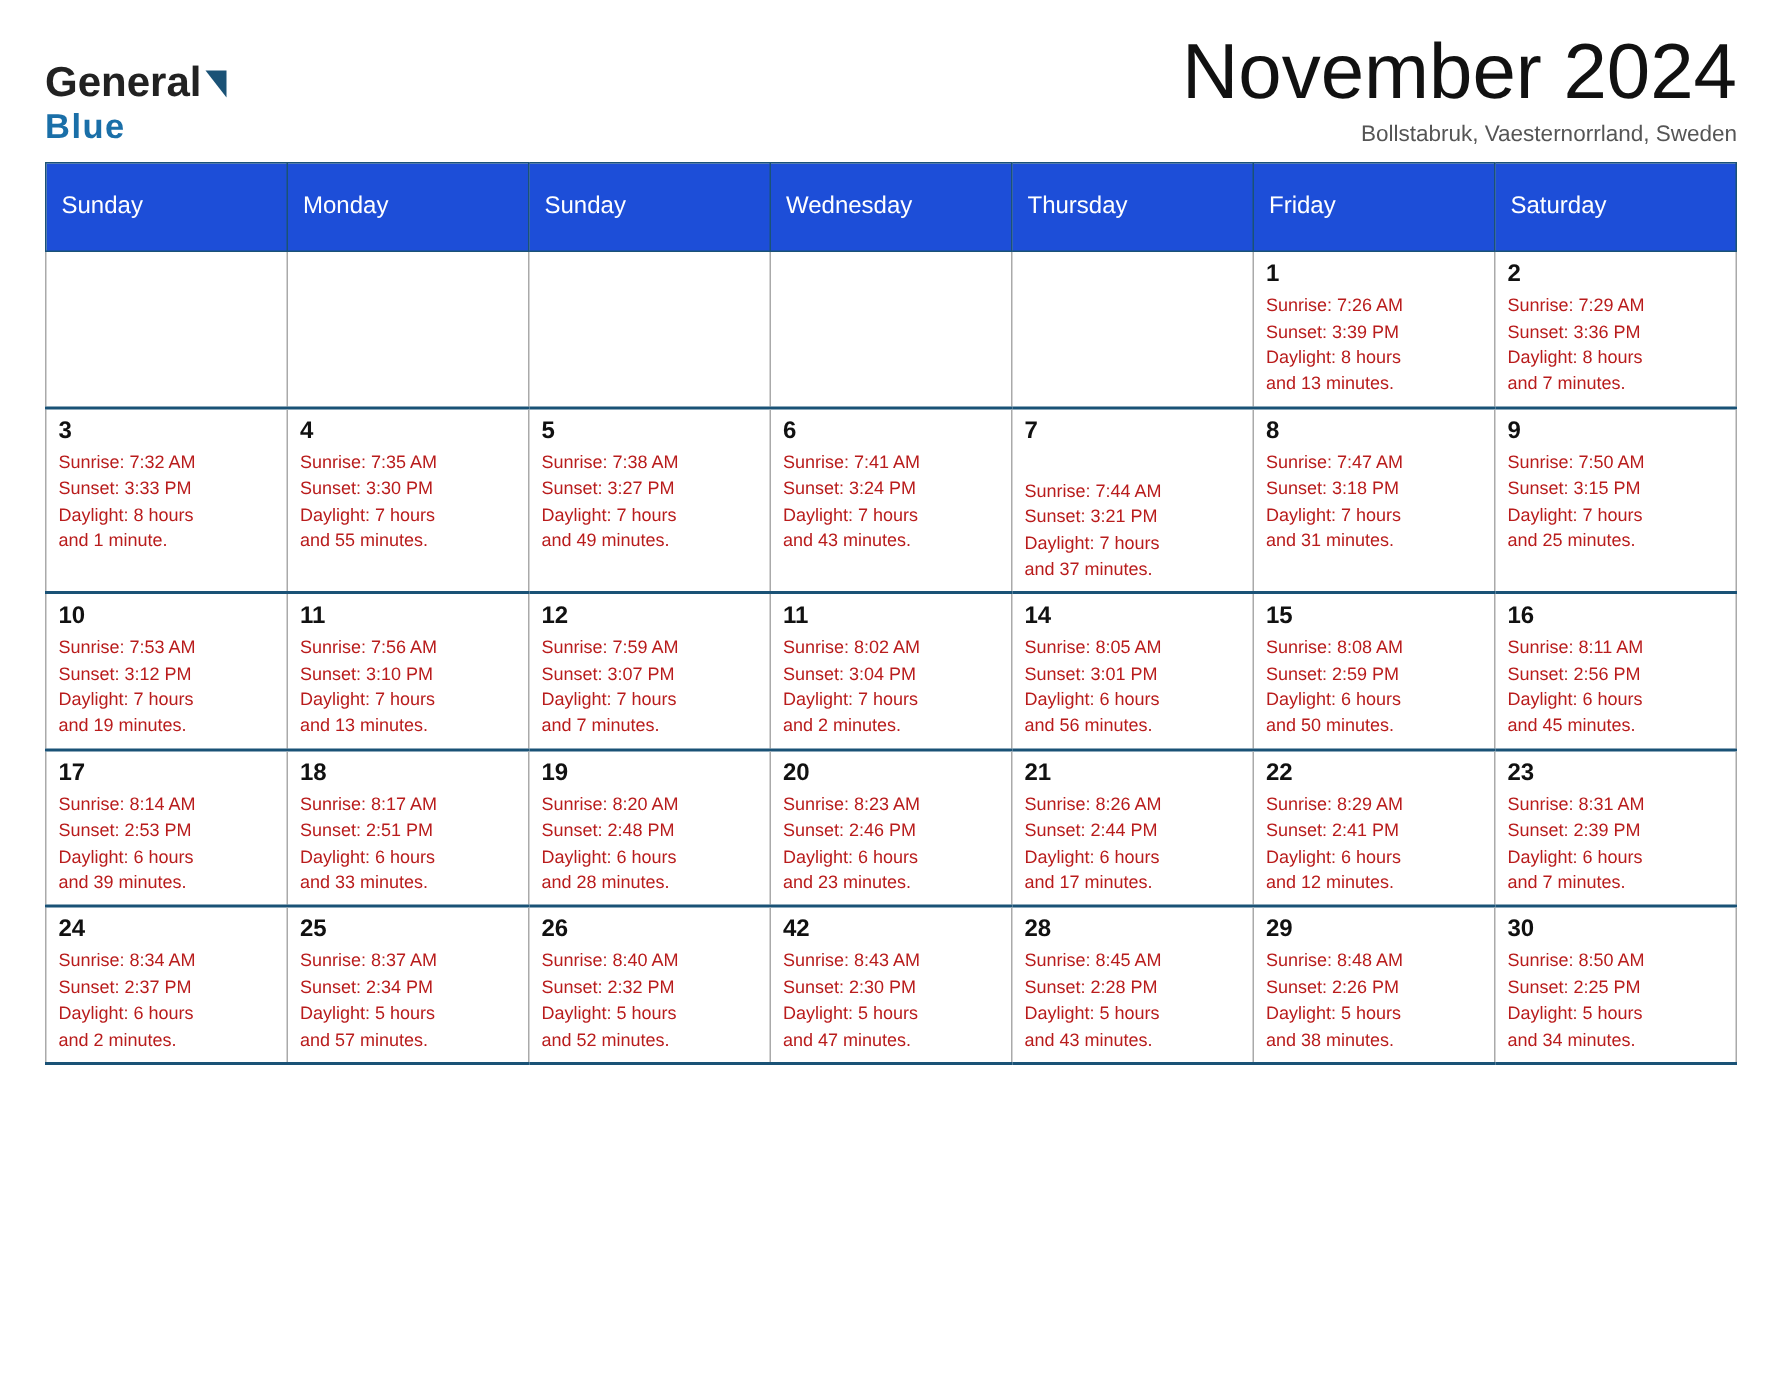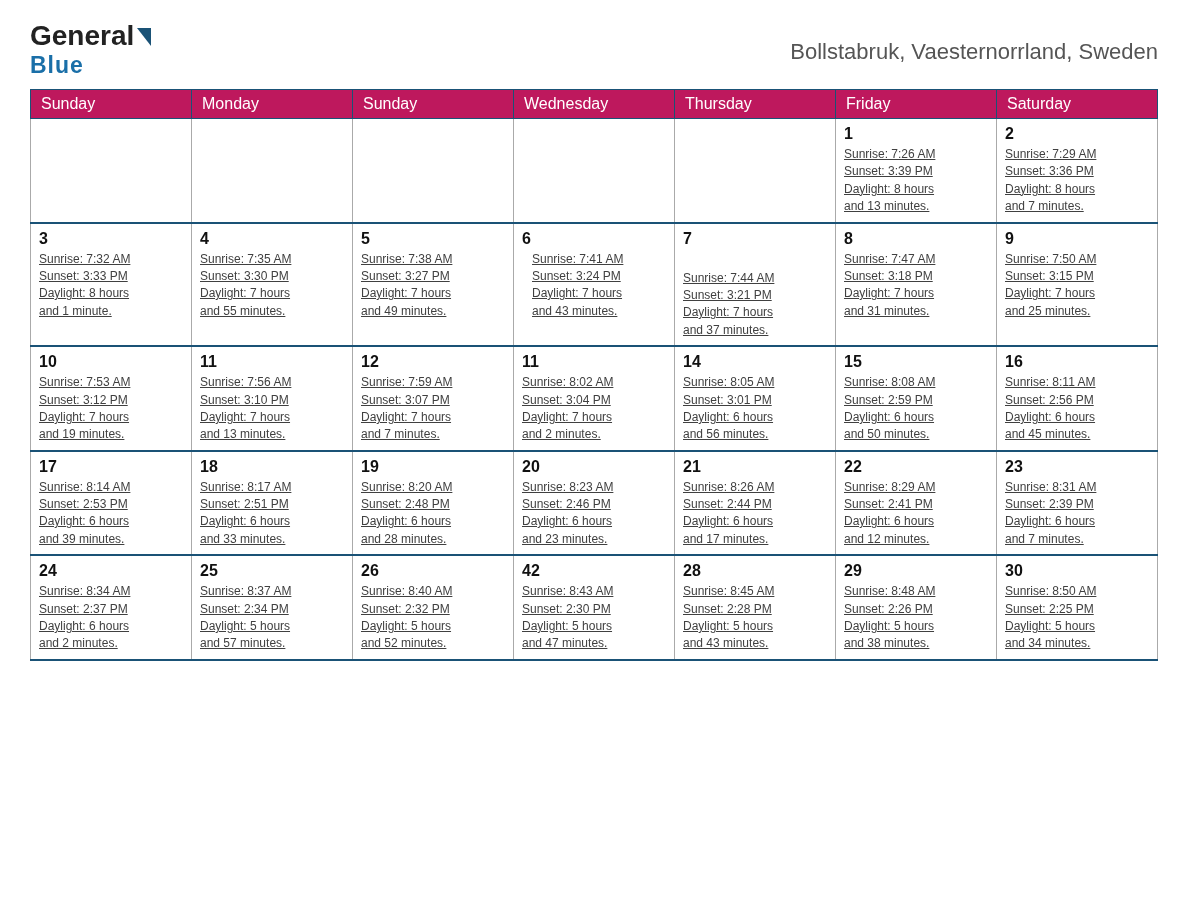--- a/index.html
+++ b/index.html
@@ -7,21 +7,21 @@
       font-family: Arial, Helvetica, sans-serif;
       background: #fff;
       color: #222;
       width: 1188px;
       min-height: 918px;
       padding: 20px 30px;
     }
     .header {
       display: flex;
       justify-content: space-between;
-      align-items: center;
+      align-items: flex-end;
       margin-bottom: 10px;
     }
     .logo {
       display: flex;
       flex-direction: column;
       align-items: flex-start;
     }
     .logo-text {
       font-size: 28px;
       font-weight: bold;
@@ -49,35 +49,35 @@
     .title-block {
       text-align: right;
     }
     .main-title {
       font-size: 52px;
       font-weight: normal;
       color: #111;
       line-height: 1.1;
     }
     .subtitle {
-      font-size: 22px;
+      font-size: 15px;
       color: #555;
       margin-top: 4px;
     }
     .calendar {
       width: 100%;
       border-collapse: collapse;
       margin-top: 10px;
     }
     .calendar th {
-      background-color: #be185d;
+      background-color: #1d4ed8;
       color: #fff;
       font-size: 16px;
       font-weight: normal;
-      padding: 5px 10px;
+      padding: 20px 10px;
       text-align: left;
       border: 1px solid #1a5276;
     }
     .calendar td {
       vertical-align: top;
       padding: 6px 8px;
       border: 1px solid #aaa;
       width: 14.28%;
       min-height: 100px;
       font-size: 12.5px;
@@ -88,42 +88,42 @@
       border-bottom: 2px solid #1a5276;
     }
     .day-num {
       font-size: 16px;
       font-weight: bold;
       color: #111;
       margin-bottom: 3px;
     }
     .day-info {
       font-size: 12px;
-      color: #404040;
+      color: #b91c1c;
       line-height: 1.45;
-      text-decoration: underline;
     }
     .empty-cell {
       background: #f5f5f5;
     }
   </style>
 </head>
 <body>
 
 <div class="header">
   <div class="logo">
     <div class="logo-text">
       <span class="logo-general">General</span>
       <span class="logo-arrow"></span>
     </div>
     <div>
       <span class="logo-blue-line">Blue</span>
     </div>
   </div>
   <div class="title-block">
+    <div class="main-title">November 2024</div>
     <div class="subtitle">Bollstabruk, Vaesternorrland, Sweden</div>
   </div>
 </div>
 
 <table class="calendar">
   <thead>
     <tr>
       <th>Sunday</th>
       <th>Monday</th>
       <th>Sunday</th>
@@ -172,21 +172,21 @@
         </td>
         <td>
           <div class="day-num">5</div>
           <div class="day-info" style="white-space: pre-line;">Sunrise: 7:38 AM
 Sunset: 3:27 PM
 Daylight: 7 hours
 and 49 minutes.</div>
         </td>
         <td>
           <div class="day-num">6</div>
-          <div class="day-info" style="white-space: pre-line; margin-left: 10px;">Sunrise: 7:41 AM
+          <div class="day-info" style="white-space: pre-line;">Sunrise: 7:41 AM
 Sunset: 3:24 PM
 Daylight: 7 hours
 and 43 minutes.</div>
         </td>
         <td>
           <div class="day-num">7</div>
           <div class="day-info" style="white-space: pre-line; margin-top: 22px;">Sunrise: 7:44 AM
 Sunset: 3:21 PM
 Daylight: 7 hours
 and 37 minutes.</div>

